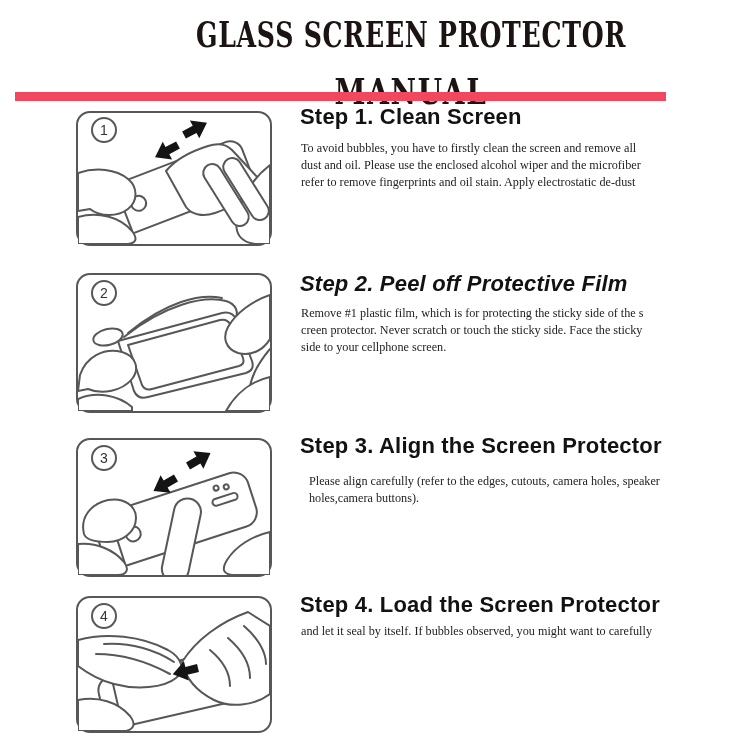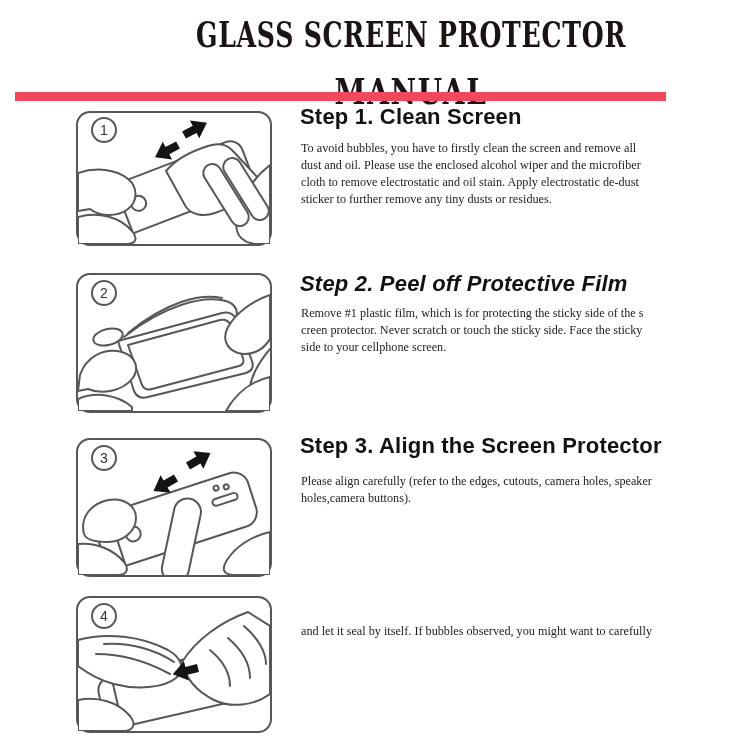--- a/index.html
+++ b/index.html
@@ -78,21 +78,21 @@
   .step-body {
     position: absolute;
     left: 301px;
     font-size: 12.2px;
     line-height: 17px;
     color: #222222;
   }
   .step-body .line { white-space: nowrap; }
   #body-1 { top: 140px; }
   #body-2 { top: 305px; }
-  #body-3 { top: 473px; }
+  #body-3 { top: 473px; margin-left: 8px; }
   #body-4 { top: 623px; }
   .badge-digit {
     font-family: "Liberation Sans", sans-serif;
   }
 </style>
 </head>
 <body>
 
 <div class="page">
 
@@ -210,34 +210,34 @@
       </g>
       <circle cx="26" cy="18" r="12" fill="#ffffff" stroke="#575757" stroke-width="2"></circle>
       <text class="badge-digit" x="26" y="23" text-anchor="middle" font-size="14" fill="#333333">4</text>
     </svg>
   </div>
 
   <div class="step-heading" id="heading-1">Step 1. Clean Screen</div>
   <div class="step-body" id="body-1">
     <div class="line">To avoid bubbles, you have to firstly clean the screen and remove all</div>
     <div class="line">dust and oil. Please use the enclosed alcohol wiper and the microfiber</div>
-    <div class="line">cloth to remove electrostatic and oil stain. Apply electrostatic de-dust</div>
-    <div class="line">sticker to further remove any tiny dusts or residues.</div>
+    <div class="line">refer to remove fingerprints and oil stain. Apply electrostatic de-dust</div>
   </div>
 
   <div class="step-heading" id="heading-2">Step 2. Peel off Protective Film</div>
   <div class="step-body" id="body-2">
     <div class="line">Remove #1 plastic film, which is for protecting the sticky side of the s</div>
     <div class="line">creen protector. Never scratch or touch the sticky side. Face the sticky</div>
     <div class="line">side to your cellphone screen.</div>
   </div>
 
   <div class="step-heading" id="heading-3">Step 3. Align the Screen Protector</div>
   <div class="step-body" id="body-3">
     <div class="line">Please align carefully (refer to the edges, cutouts, camera holes, speaker</div>
     <div class="line">holes,camera buttons).</div>
   </div>
 
+  <div class="step-heading" id="heading-4">Step 4. Load the Screen Protector</div>
   <div class="step-body" id="body-4">
     <div class="line">and let it seal by itself. If bubbles observed, you might want to carefully</div>
   </div>
 
 </div>
 
 </body></html>

